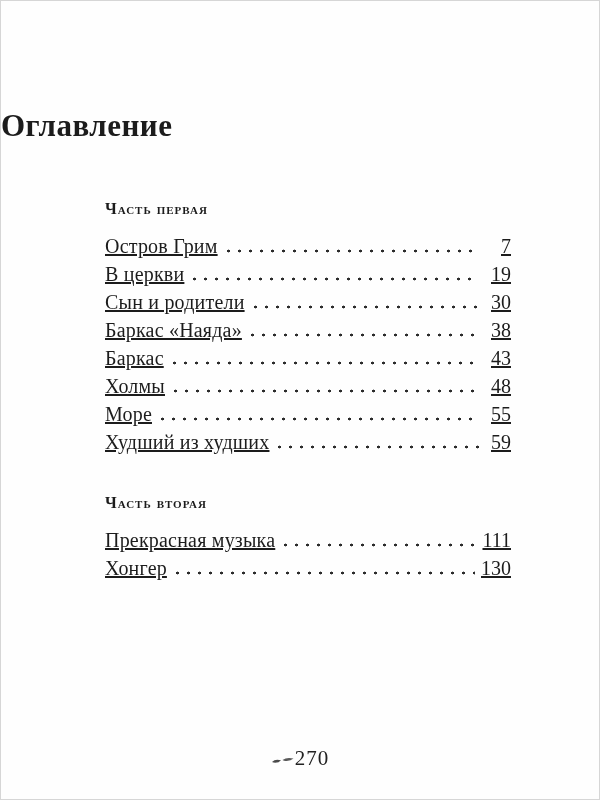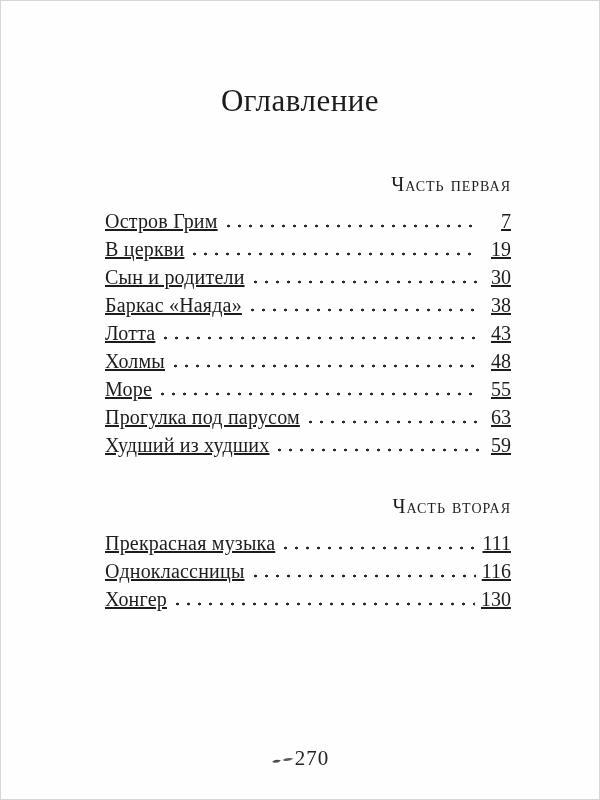--- a/index.html
+++ b/index.html
@@ -11,36 +11,35 @@
     height: 800px;
     background: #fefefe;
     box-sizing: border-box;
     border: 1px solid #d6d6d6;
     position: relative;
     font-family: "Liberation Serif", "DejaVu Serif", serif;
     color: #1c1c1c;
     overflow: hidden;
   }
   .page-title {
-    text-align: center;
     font-size: 31px;
-    font-weight: 400;
+    font-weight: 700;
     letter-spacing: 0.5px;
-    margin-top: 81px;
+    margin-top: 106px;
     line-height: 38px;
   }
   .toc {
     width: 406px;
     margin-left: 104px;
   }
   .section-heading {
-    text-align: right;
+    text-align: left;
     font-variant: small-caps;
-    font-size: 20px;
-    font-weight: 400;
+    font-size: 16px;
+    font-weight: 700;
     letter-spacing: 1px;
     line-height: 24px;
     margin: 39px 0 15px 0;
   }
   .section-heading.first {
     margin-top: 52px;
   }
   .toc-row {
     display: flex;
     align-items: baseline;
@@ -113,56 +112,46 @@
     <span class="toc-title">Сын и родители</span>
     <span class="leader"></span>
     <span class="toc-page">30</span>
   </div>
   <div class="toc-row">
     <span class="toc-title">Баркас «Наяда»</span>
     <span class="leader"></span>
     <span class="toc-page">38</span>
   </div>
   <div class="toc-row">
-    <span class="toc-title">Лотта</span>
+    <span class="toc-title">Баркас</span>
     <span class="leader"></span>
     <span class="toc-page">43</span>
   </div>
   <div class="toc-row">
     <span class="toc-title">Холмы</span>
     <span class="leader"></span>
     <span class="toc-page">48</span>
   </div>
   <div class="toc-row">
     <span class="toc-title">Море</span>
     <span class="leader"></span>
     <span class="toc-page">55</span>
   </div>
   <div class="toc-row">
-    <span class="toc-title">Прогулка под парусом</span>
-    <span class="leader"></span>
-    <span class="toc-page">63</span>
-  </div>
-  <div class="toc-row">
     <span class="toc-title">Худший из худших</span>
     <span class="leader"></span>
     <span class="toc-page">59</span>
   </div>
 
   <h2 class="section-heading">Часть вторая</h2>
 
   <div class="toc-row">
     <span class="toc-title">Прекрасная музыка</span>
     <span class="leader"></span>
     <span class="toc-page">111</span>
-  </div>
-  <div class="toc-row">
-    <span class="toc-title">Одноклассницы</span>
-    <span class="leader"></span>
-    <span class="toc-page">116</span>
   </div>
   <div class="toc-row">
     <span class="toc-title">Хонгер</span>
     <span class="leader"></span>
     <span class="toc-page">130</span>
   </div>
 
 </div>
 
 <div class="footer">

